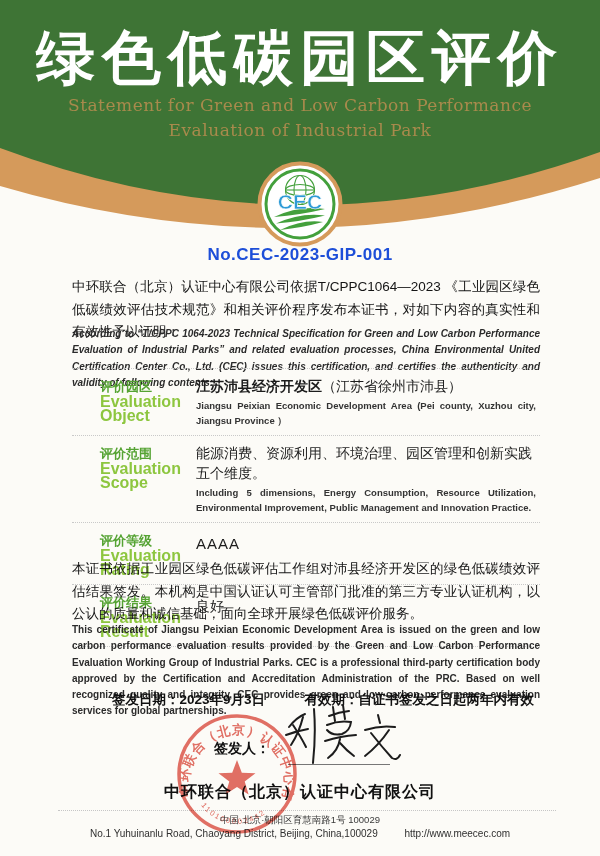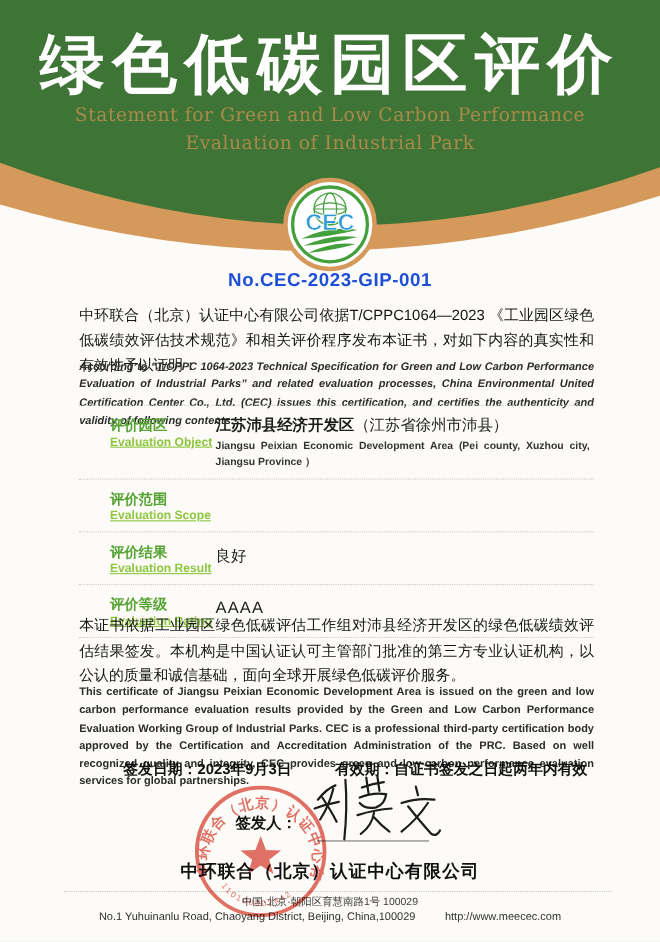--- a/index.html
+++ b/index.html
@@ -25,21 +25,21 @@
     font-weight:bold;color:#2b2b2b;text-align:justify;}
   .intro-zh{top:276px;} .intro-en{top:326px;font-style:italic;}
   .stmt-zh{top:558px;} .stmt-en{top:622px;}
 
   
   .eval-table{position:absolute;left:72px;top:368px;width:468px;}
   .eval-row{display:flex;border-top:1px dotted #c9c9c9;padding:7px 0 7px 28px;}
   .eval-row:last-child{border-bottom:1px dotted #c9c9c9;}
   .eval-label{width:96px;flex:none;padding-top:2px;}
   .eval-label .lzh{font-size:13px;font-weight:bold;color:#55a333;line-height:17px;}
-  .eval-label .len{font-size:11px;font-weight:bold;color:#8dc63f;line-height:14px;text-decoration:underline;}
+  .eval-label .len{font-size:16px;font-weight:bold;color:#8dc63f;line-height:14px;}
   .eval-value{flex:1;padding-right:4px;}
   .vzh{font-size:14px;color:#1c1c1c;line-height:20px;}
   .vzh .b{font-weight:bold;}
   .ven{font-size:9.5px;font-weight:bold;color:#333;line-height:14.5px;text-align:justify;margin-top:3px;}
   .row-mid .vzh{padding-top:4px;}
 
   
   .date-row{position:absolute;left:72px;top:691px;width:468px;display:flex;
     justify-content:space-between;padding:0 6px 0 40px;box-sizing:border-box;
     font-size:13.5px;font-weight:bold;color:#111;}
@@ -107,39 +107,43 @@
         <div class="vzh"><span class="b">江苏沛县经济开发区</span><span>（江苏省徐州市沛县）</span></div>
         <div class="ven">Jiangsu Peixian Economic Development Area  (Pei county, Xuzhou city, Jiangsu Province ）</div>
       </div>
     </div>
 
     <div class="eval-row">
       <div class="eval-label">
         <div class="lzh">评价范围</div>
         <div class="len">Evaluation Scope</div>
       </div>
+      <div class="eval-value">
+        <div class="vzh">能源消费、资源利用、环境治理、园区管理和创新实践五个维度。</div>
+        <div class="ven">Including 5 dimensions, Energy Consumption, Resource Utilization, Environmental Improvement, Public Management and Innovation Practice.</div>
+      </div>
+    </div>
+
+    <div class="eval-row row-mid">
+      <div class="eval-label">
+        <div class="lzh">评价等级</div>
+        <div class="len">Evaluation Rating</div>
+      </div>
+      <div class="eval-value">
+        <div class="vzh" style="letter-spacing:1px;font-size:15px;">AAAA</div>
+      </div>
     </div>
 
     <div class="eval-row row-mid">
       <div class="eval-label">
         <div class="lzh">评价结果</div>
         <div class="len">Evaluation Result</div>
       </div>
       <div class="eval-value">
         <div class="vzh">良好</div>
-      </div>
-    </div>
-
-    <div class="eval-row row-mid">
-      <div class="eval-label">
-        <div class="lzh">评价等级</div>
-        <div class="len">Evaluation Rating</div>
-      </div>
-      <div class="eval-value">
-        <div class="vzh" style="letter-spacing:1px;font-size:15px;">AAAA</div>
       </div>
     </div>
 
   </div>
 
   <div class="zh-par stmt-zh">本证书依据工业园区绿色低碳评估工作组对沛县经济开发区的绿色低碳绩效评估结果签发。本机构是中国认证认可主管部门批准的第三方专业认证机构，以公认的质量和诚信基础，面向全球开展绿色低碳评价服务。</div>
   <div class="en-par stmt-en">This certificate of Jiangsu Peixian Economic Development Area is issued on the green and low carbon performance evaluation results provided by the Green and Low Carbon Performance Evaluation Working Group of Industrial Parks. CEC is a professional third-party certification body approved by the Certification and Accreditation Administration of the PRC. Based on well recognized quality and integrity, CEC provides green and low-carbon performance evaluation services for global partnerships.</div>
 
   <div class="date-row">
     <span>签发日期：2023年9月3日</span>

